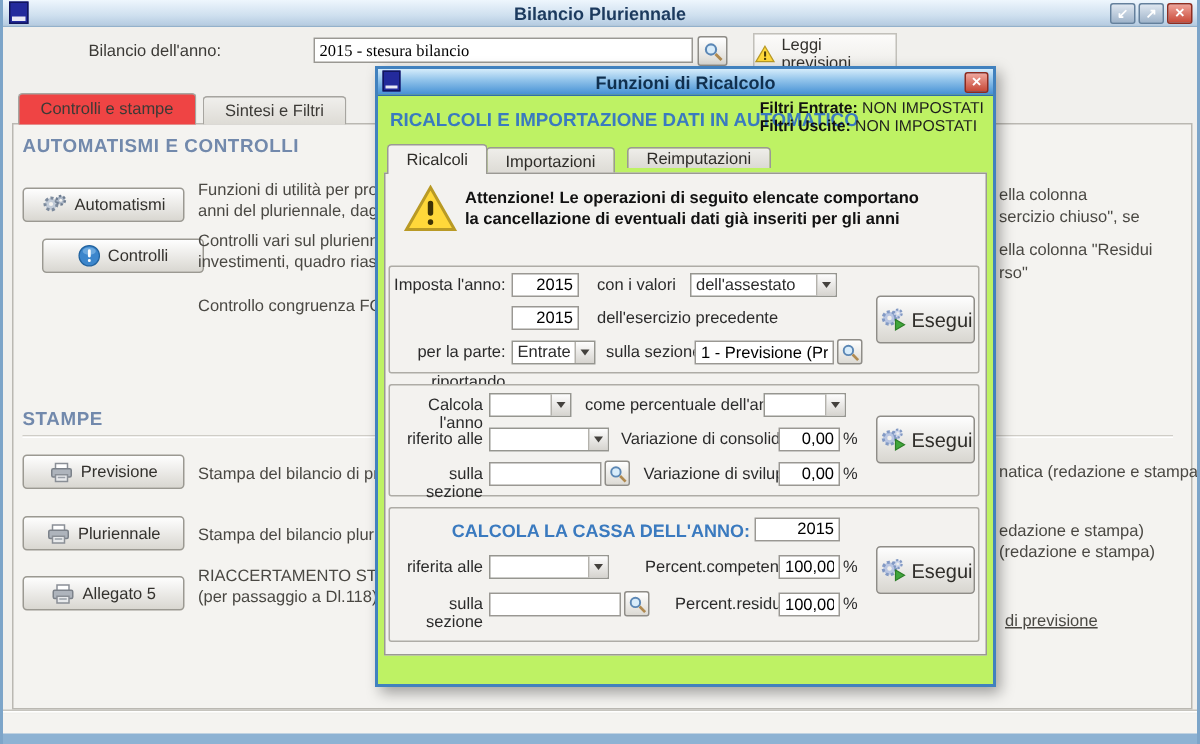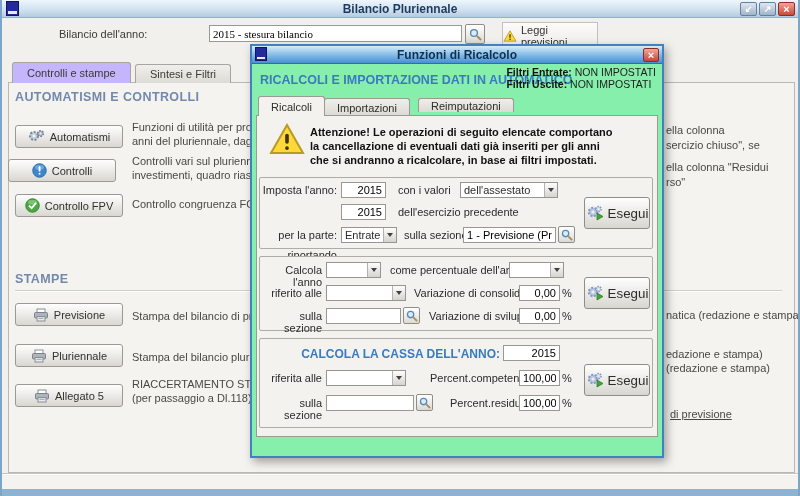--- a/index.html
+++ b/index.html
@@ -30,38 +30,38 @@
     display:flex; align-items:center; justify-content:center; cursor:pointer; }
   .year-search { left:463px; top:24px; width:20px; height:20px; }
   .leggi-btn { left:500px; top:22px; width:96px; height:27px; border:1px solid #c2c0ba;
     background:linear-gradient(#fcfbfa,#ecebe7); display:flex; gap:4px; align-items:center;
     justify-content:center; cursor:pointer; color:#33312d; }
 
   
   .panel { left:6px; top:82px; width:787px; height:391px; background:#f4f3f0; border:1px solid #bab8b2; }
   .tab { height:21px; border:1px solid #a7a5a0; border-bottom:none; border-radius:3px 3px 0 0;
     padding:0 14px; display:flex; align-items:center; color:#3c3a36; cursor:pointer; }
-  .tab.active { left:10px; top:62px; background:#c4b5fd; z-index:2; }
+  .tab.active { left:10px; top:62px; background:#ef4444; z-index:2; }
   .tab.inactive { left:133px; top:64px; height:19px; background:linear-gradient(#f0efec,#dddbd5); z-index:0; }
 
   .sec-head { color:#7289ac; font-weight:bold; font-size:12.5px; letter-spacing:.4px; }
   .cmd-btn { width:108px; height:23px; border:1px solid #9b9992; border-radius:3px;
     background:linear-gradient(#fefefe,#d9d7d1); display:flex; gap:5px; align-items:center;
     justify-content:center; color:#33312d; cursor:pointer; }
   .desc { color:#4a4843; line-height:14px; white-space:nowrap; z-index:1; }
   .divider { height:2px; border-top:1px solid #cfcdc7; border-bottom:1px solid #ffffff; }
   .frag { color:#4a4843; white-space:nowrap; z-index:1; }
 
   
   .statusline { left:0; top:473px; width:100%; height:2px; border-top:1px solid #c6c4be; border-bottom:1px solid #fff; }
   .statusbar { left:0; top:476px; width:100%; height:13px; background:#f4f3f0; }
   .bluestrip { left:0; top:489px; width:100%; height:7px; background:#8db2d3; }
 
   
-  .dialog { left:248px; top:44px; width:414px; height:414px; background:#86efac;
+  .dialog { left:248px; top:44px; width:414px; height:414px; background:#bef264;
     border:2px solid #4181be; box-shadow:3px 4px 9px rgba(0,0,0,.35); z-index:10; }
   .dlg-titlebar { left:0; top:0; width:100%; height:18px;
     background:linear-gradient(#d5ecfb,#8fc2ea 45%,#4590d4); border-bottom:1px solid #2f6dab; }
   .dlg-icon { left:3px; top:1px; width:12px; height:14px; background:#232a9c; border:1px solid #11155e; }
   .dlg-icon::after{ content:""; position:absolute; left:1px; right:1px; bottom:1px; height:2px; background:#e8e8f4; }
   .dlg-title { left:0; top:2px; width:100%; text-align:center; font-weight:bold; font-size:12px; color:#10304f; }
   .dlg-close { right:3px; top:2px; width:16px; height:14px; border:1px solid #8d2b1f; border-radius:2px;
     background:linear-gradient(#f0a79d,#c64735); color:#fff; font-weight:bold; font-size:11px;
     display:flex; align-items:center; justify-content:center; cursor:pointer; }
   .dlg-heading { left:8px; top:27px; color:#3a7abf; font-weight:bold; font-size:12.5px; }
@@ -136,42 +136,34 @@
       <circle cx="12.5" cy="4.5" r="2.8" fill="#aeb9c8" stroke="#6f7e92" stroke-width="1.6" stroke-dasharray="1.6 1.3"></circle>
       <circle cx="12.5" cy="4.5" r="1" fill="#f4f3f0"></circle>
     </svg>
     <span>Automatismi</span>
   </div>
   <div class="abs desc" style="left:130px; top:120px;">
     <div>Funzioni di utilità per propa</div>
     <div>anni del pluriennale, dagli a</div>
   </div>
 
-  <div class="abs cmd-btn" style="left:6px; top:159px;">
+  <div class="abs cmd-btn" style="left:26px; top:159px;">
     <svg width="15" height="15" viewBox="0 0 15 15">
       <circle cx="7.5" cy="7.5" r="6.8" fill="#3c86cc" stroke="#22639f" stroke-width="0.8"></circle>
       <ellipse cx="7.5" cy="4.4" rx="4.4" ry="2.4" fill="#7fb6e6" opacity="0.7"></ellipse>
       <rect x="6.6" y="3.2" width="1.9" height="5.4" rx="0.9" fill="#fff"></rect>
       <rect x="6.6" y="9.7" width="1.9" height="2" rx="0.9" fill="#fff"></rect>
     </svg>
     <span>Controlli</span>
   </div>
   <div class="abs desc" style="left:130px; top:154px;">
     <div>Controlli vari sul pluriennale</div>
     <div>investimenti, quadro riassu</div>
   </div>
 
-  <div class="abs cmd-btn" style="left:13px; top:194px;">
-    <svg width="15" height="15" viewBox="0 0 15 15">
-      <circle cx="7.5" cy="7.5" r="6.8" fill="#4aa844" stroke="#2f7c2b" stroke-width="0.8"></circle>
-      <ellipse cx="7.5" cy="4.4" rx="4.4" ry="2.4" fill="#8fd28a" opacity="0.7"></ellipse>
-      <path d="M4 7.6 L6.6 10.2 L11.2 4.8" fill="none" stroke="#fff" stroke-width="1.8"></path>
-    </svg>
-    <span>Controllo FPV</span>
-  </div>
   <div class="abs desc" style="left:130px; top:197px;">
     <div>Controllo congruenza FOND</div>
   </div>
 
   <div class="abs sec-head" style="left:13px; top:272px;">STAMPE</div>
   <div class="abs divider" style="left:13px; top:290px; width:767px;"></div>
 
   <div class="abs cmd-btn" style="left:13px; top:303px;">
     <svg width="16" height="14" viewBox="0 0 16 14">
       <rect x="4" y="1" width="8" height="4" fill="#fff" stroke="#8a8f96"></rect>
@@ -245,21 +237,20 @@
     <div class="abs dlg-panel"></div>
 
     <svg class="abs" style="left:17px; top:77px; z-index:4;" width="36" height="32" viewBox="0 0 18 16">
       <path d="M9 1 L17 15 H1 Z" fill="#ffd83a" stroke="#b99a25" stroke-width="1"></path>
       <rect x="8.1" y="5.4" width="1.8" height="5" rx="0.9" fill="#3e3306"></rect>
       <rect x="8.1" y="11.6" width="1.8" height="1.9" rx="0.9" fill="#3e3306"></rect>
     </svg>
     <div class="abs warn-text">
       <div>Attenzione! Le operazioni di seguito elencate comportano</div>
       <div>la cancellazione di eventuali dati già inseriti per gli anni</div>
-      <div>che si andranno a ricalcolare, in base ai filtri impostati.</div>
     </div>
 
     <div class="abs group g1">
       <div class="abs" style="left:2px; top:6px; width:75px; text-align:right;">Imposta l'anno:</div>
       <input class="abs field num" style="left: 81px; top: 4px; width: 45px;" value="2015">
       <div class="abs" style="left:138px; top:6px;">con i valori</div>
       <div class="abs dropdown" style="left:200px; top:4px; width:98px;">
         <span class="dd-value">dell'assestato</span>
         <span class="dd-btn">
             <i class="dd-arrow"></i>

